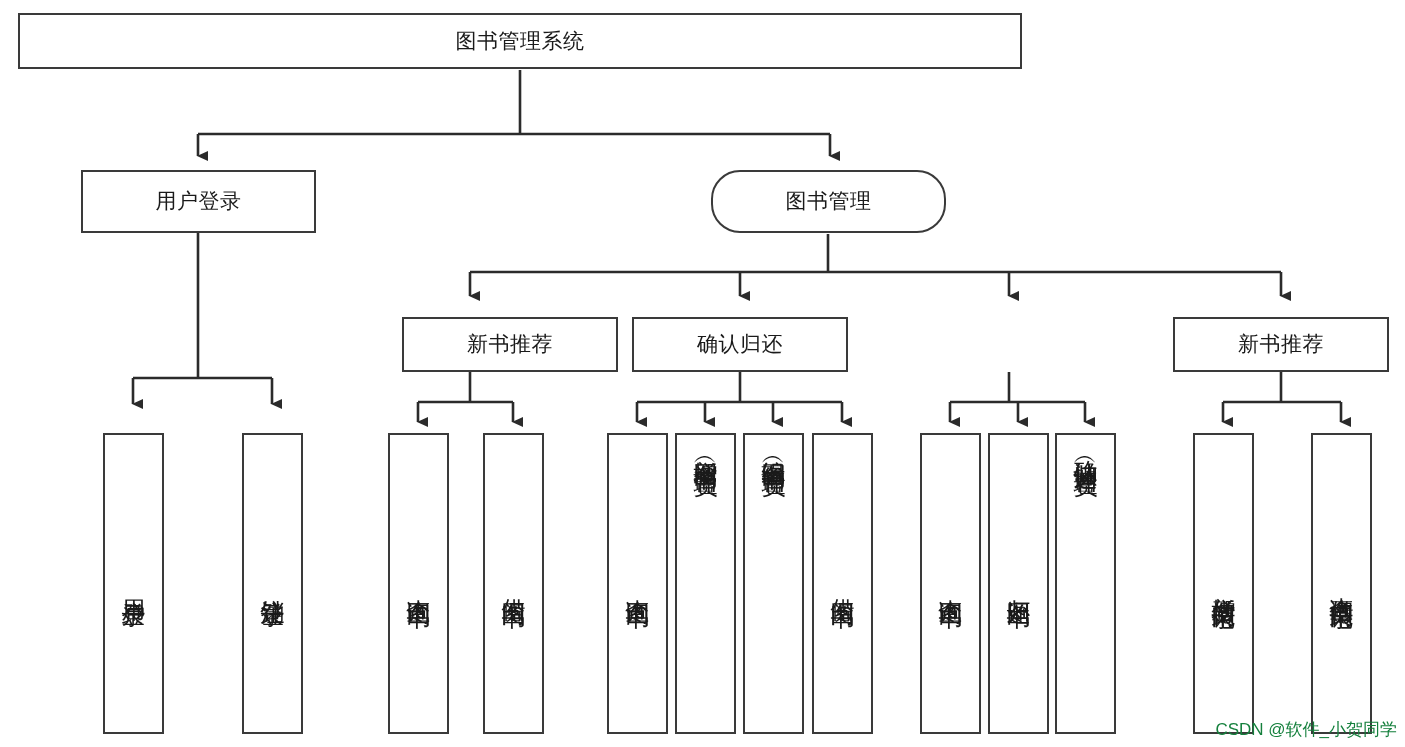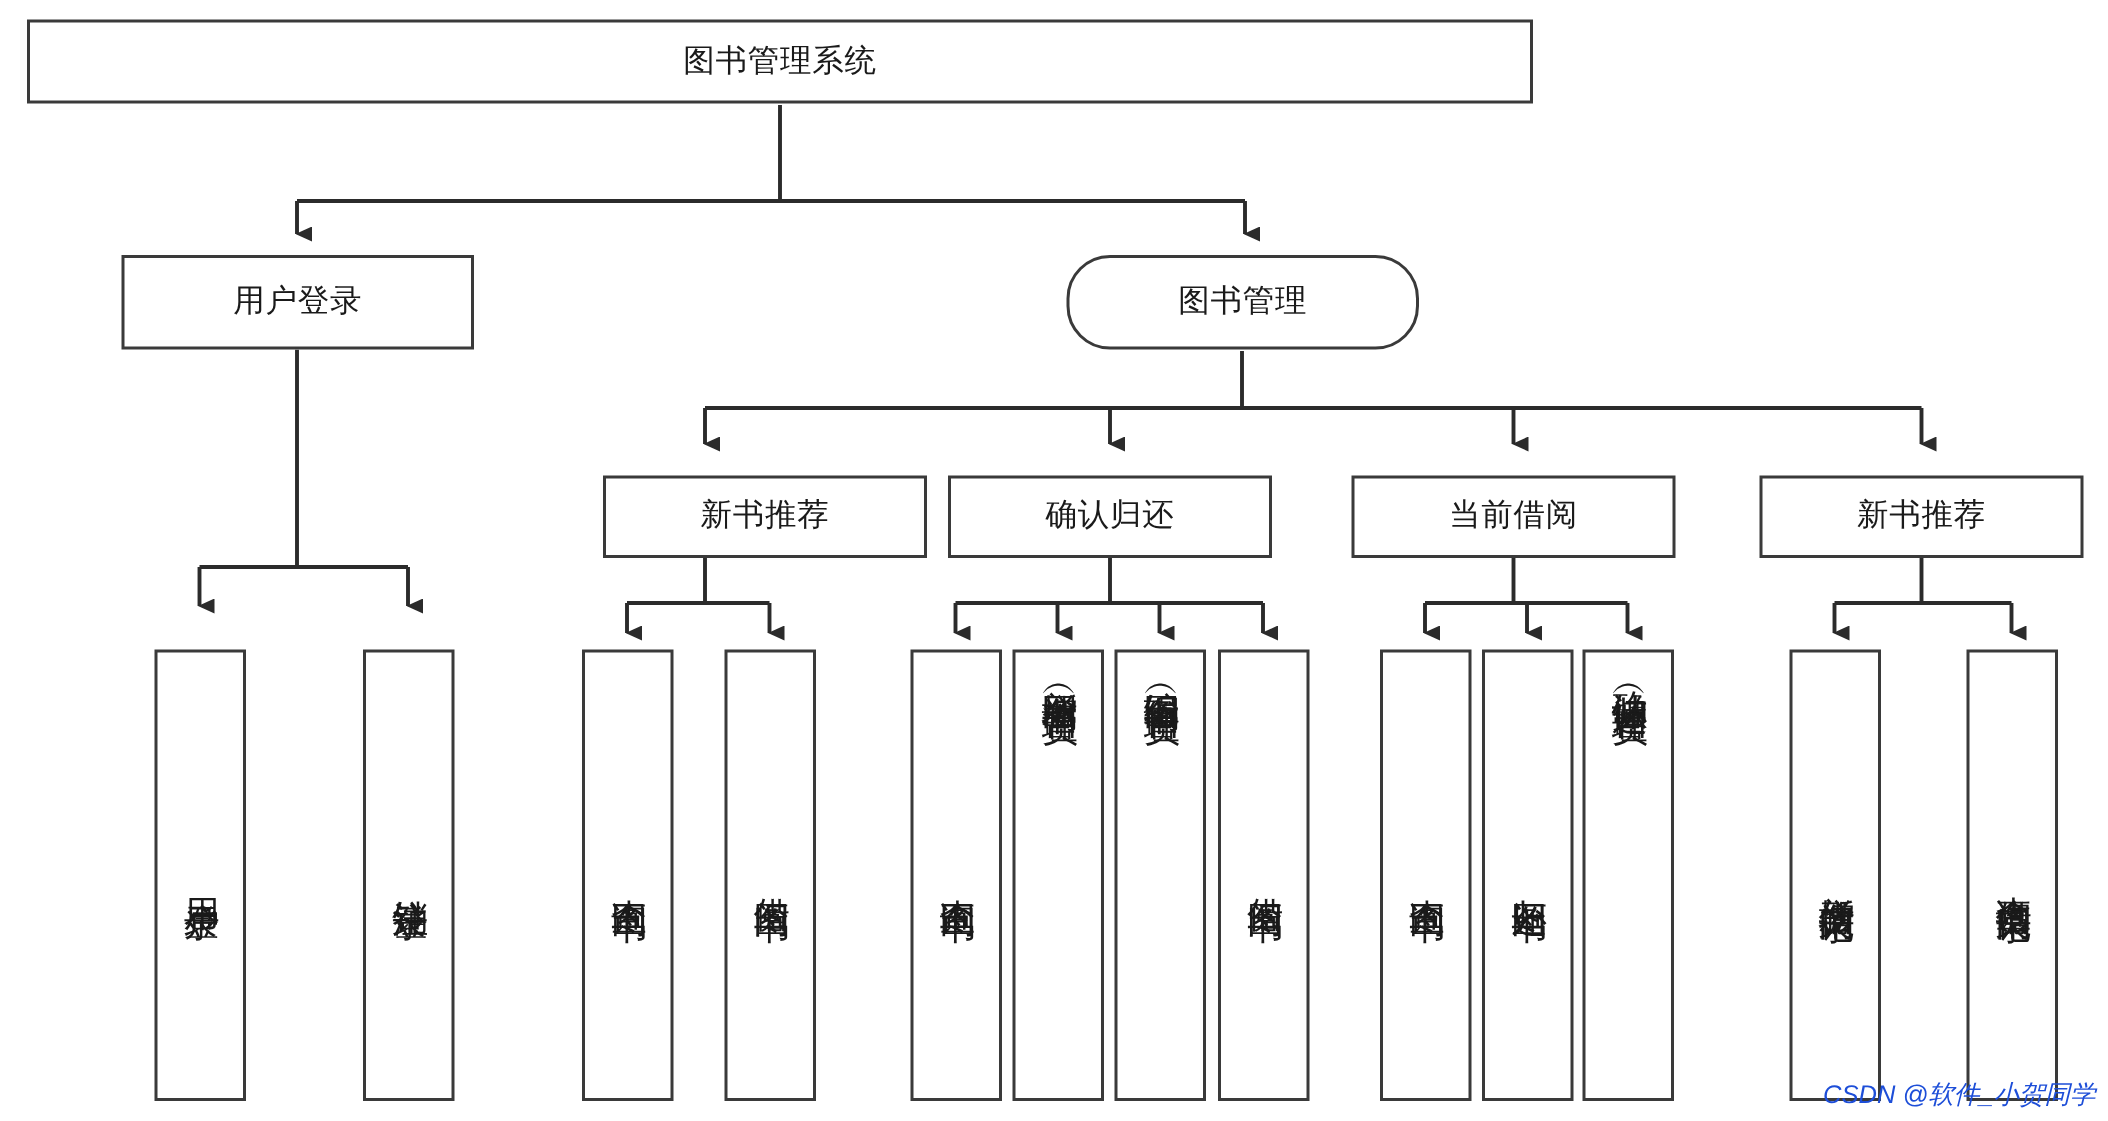--- a/index.html
+++ b/index.html
@@ -59,25 +59,24 @@
   }
   .node.vert.mid {
     align-items: center;
     padding-top: 0;
   }
   .watermark {
     position: absolute;
     right: 8px;
     bottom: 6px;
     font-size: 17px;
-    color: #1d4ed8;
+    color: #15803d;
     z-index: 5;
     white-space: nowrap;
     user-select: none;
-    font-style: italic;
   }
 </style>
 </head>
 <body>
 
 <div id="canvas">
 
   <svg id="wires" viewBox="0 0 1405 747" xmlns="http://www.w3.org/2000/svg">
     <defs>
       <marker id="arr" markerWidth="10" markerHeight="11" refX="5" refY="10" orient="auto" markerUnits="userSpaceOnUse">
@@ -139,23 +138,20 @@
   <div class="node horiz" style="left:711px; top:170px; width:235px; height:63px;border-radius:29px;">
     <span class="lbl">图书管理</span>
   </div>
 
   <div class="node horiz" style="left:362px; top:317px; width:216px; height:55px;margin-left:40px;">
     <span class="lbl">新书推荐</span>
   </div>
   <div class="node horiz" style="left:632px; top:317px; width:216px; height:55px;">
     <span class="lbl">确认归还</span>
   </div>
-  <div class="node horiz" style="left:901px; top:317px; width:216px; height:55px;">
-    <span class="lbl">当前借阅</span>
-  </div>
   <div class="node horiz" style="left:1173px; top:317px; width:216px; height:55px;">
     <span class="lbl">新书推荐</span>
   </div>
 
   <div class="node vert mid" style="left:103px; top:433px; width:61px; height:301px;">
     <span class="lbl">用户登录</span>
   </div>
   <div class="node vert mid" style="left:242px; top:433px; width:61px; height:301px;">
     <span class="lbl">注销登录</span>
   </div>

